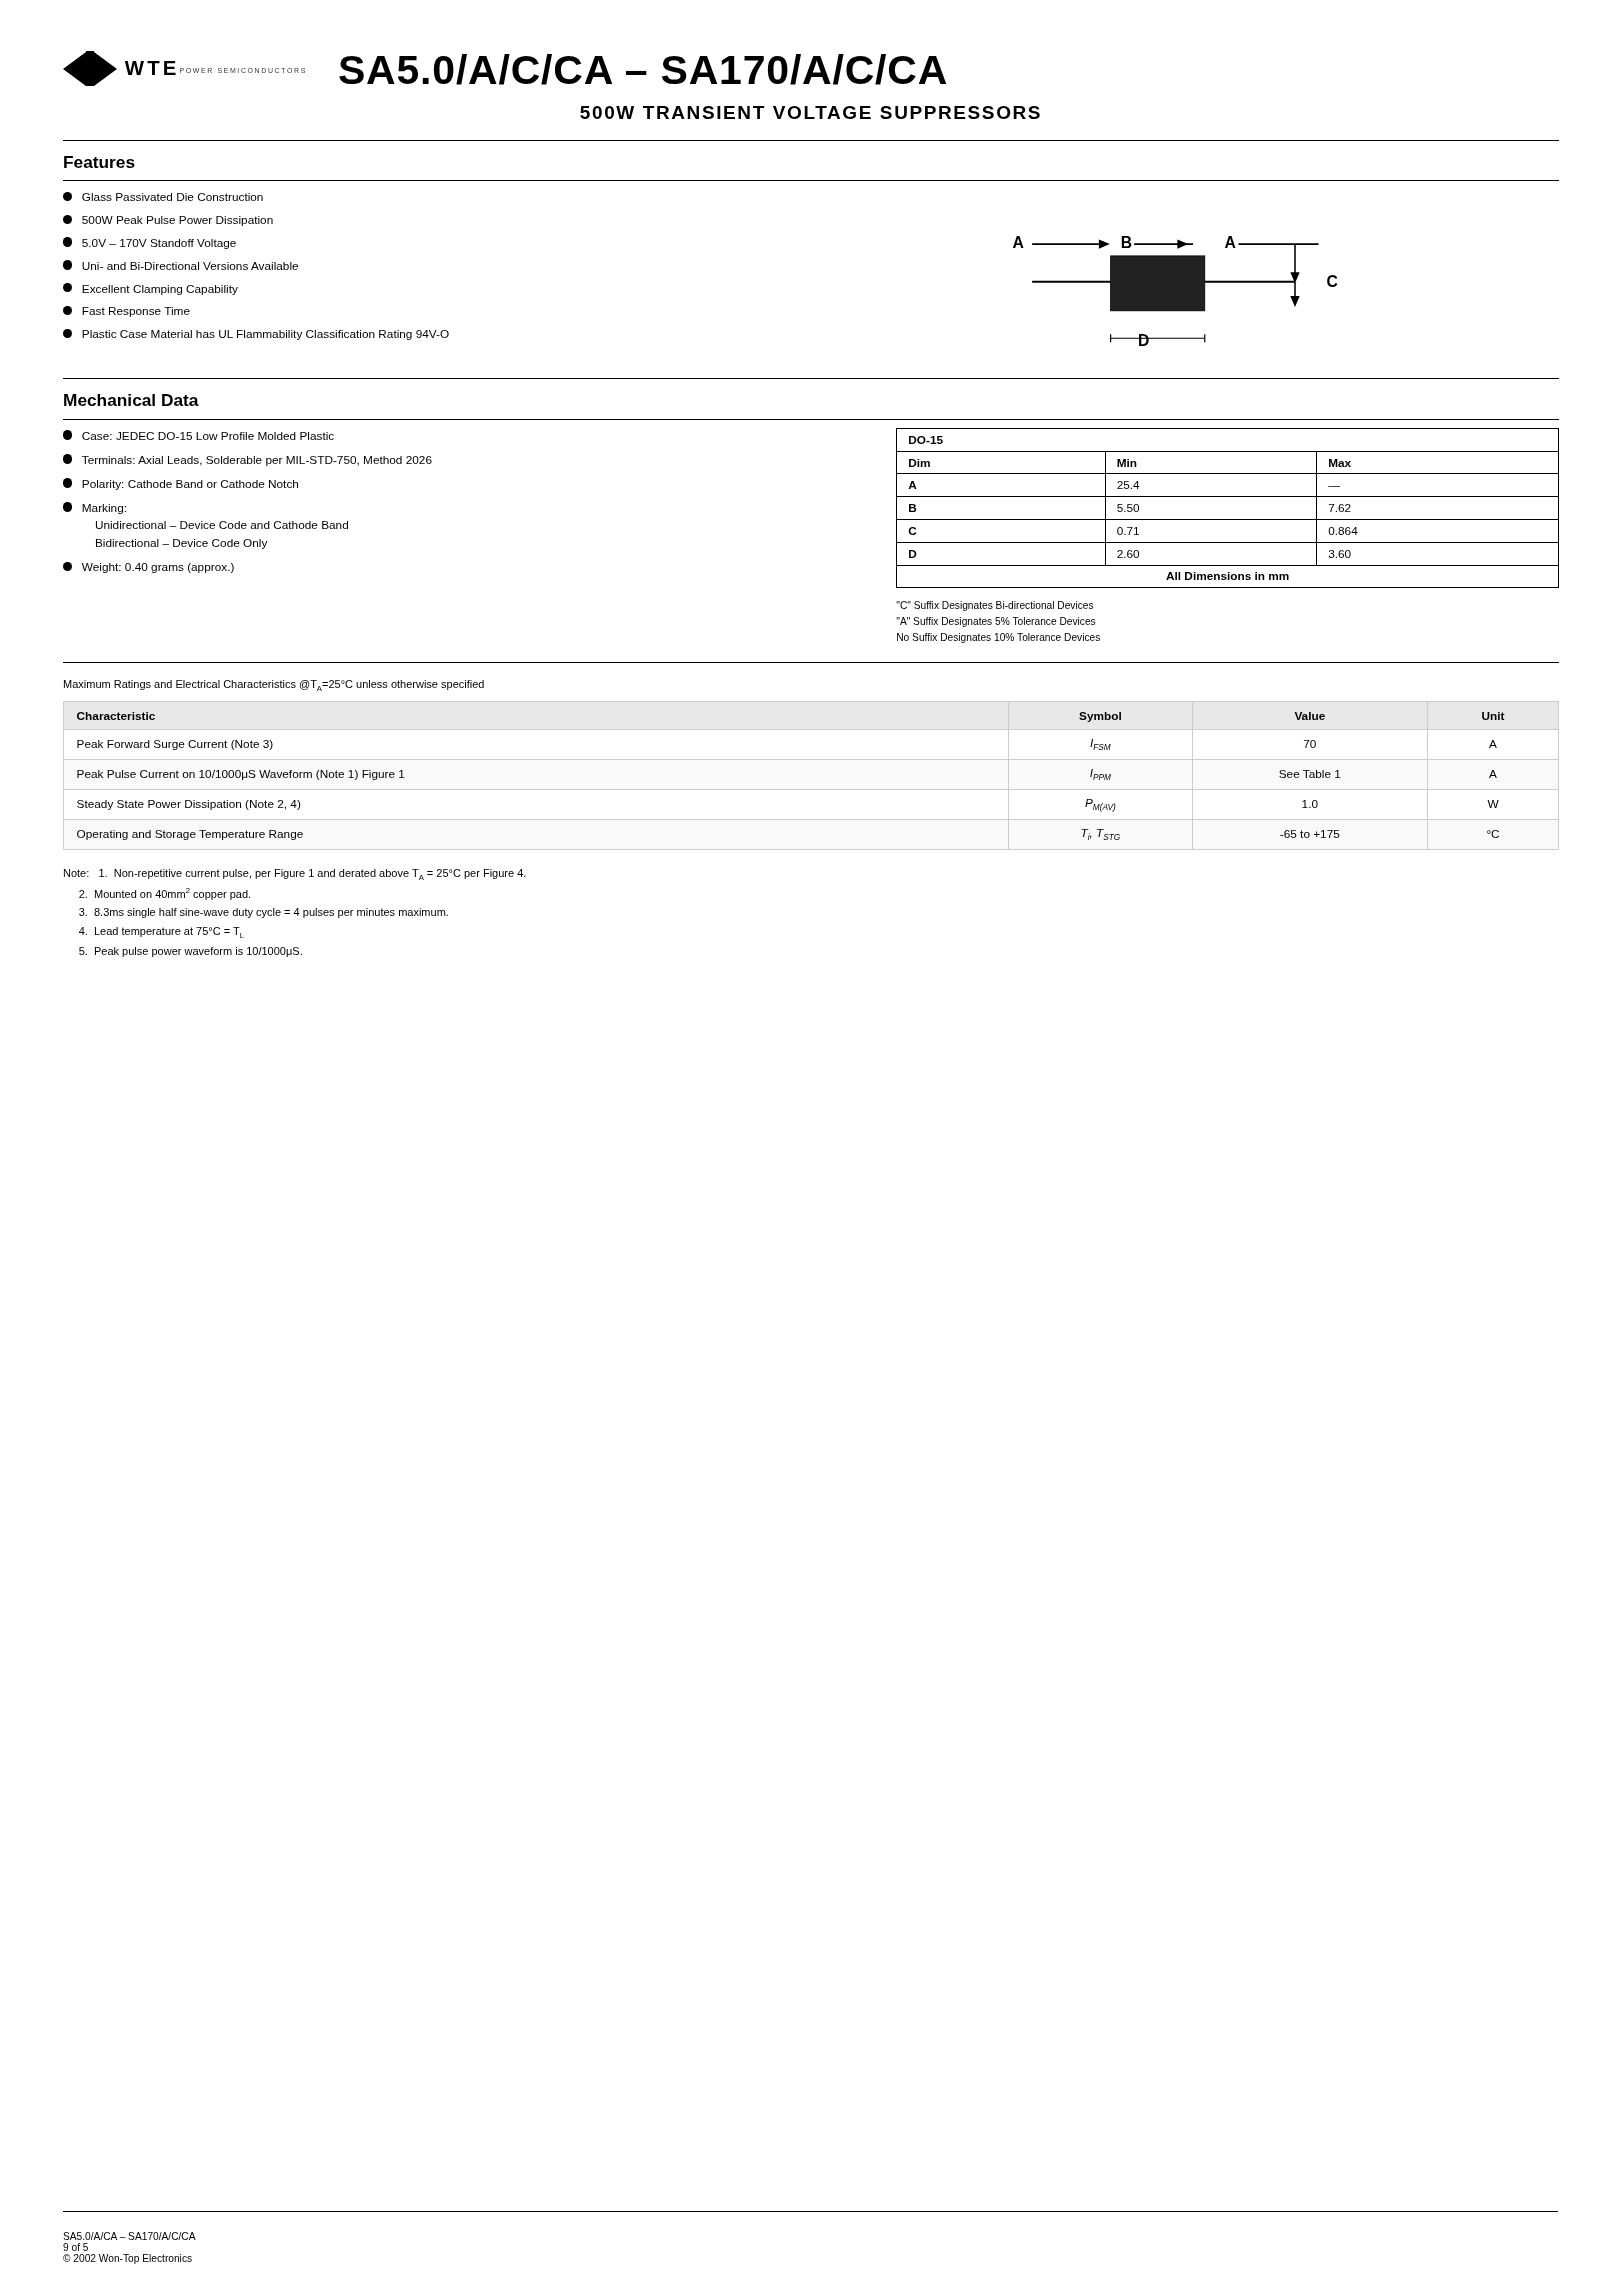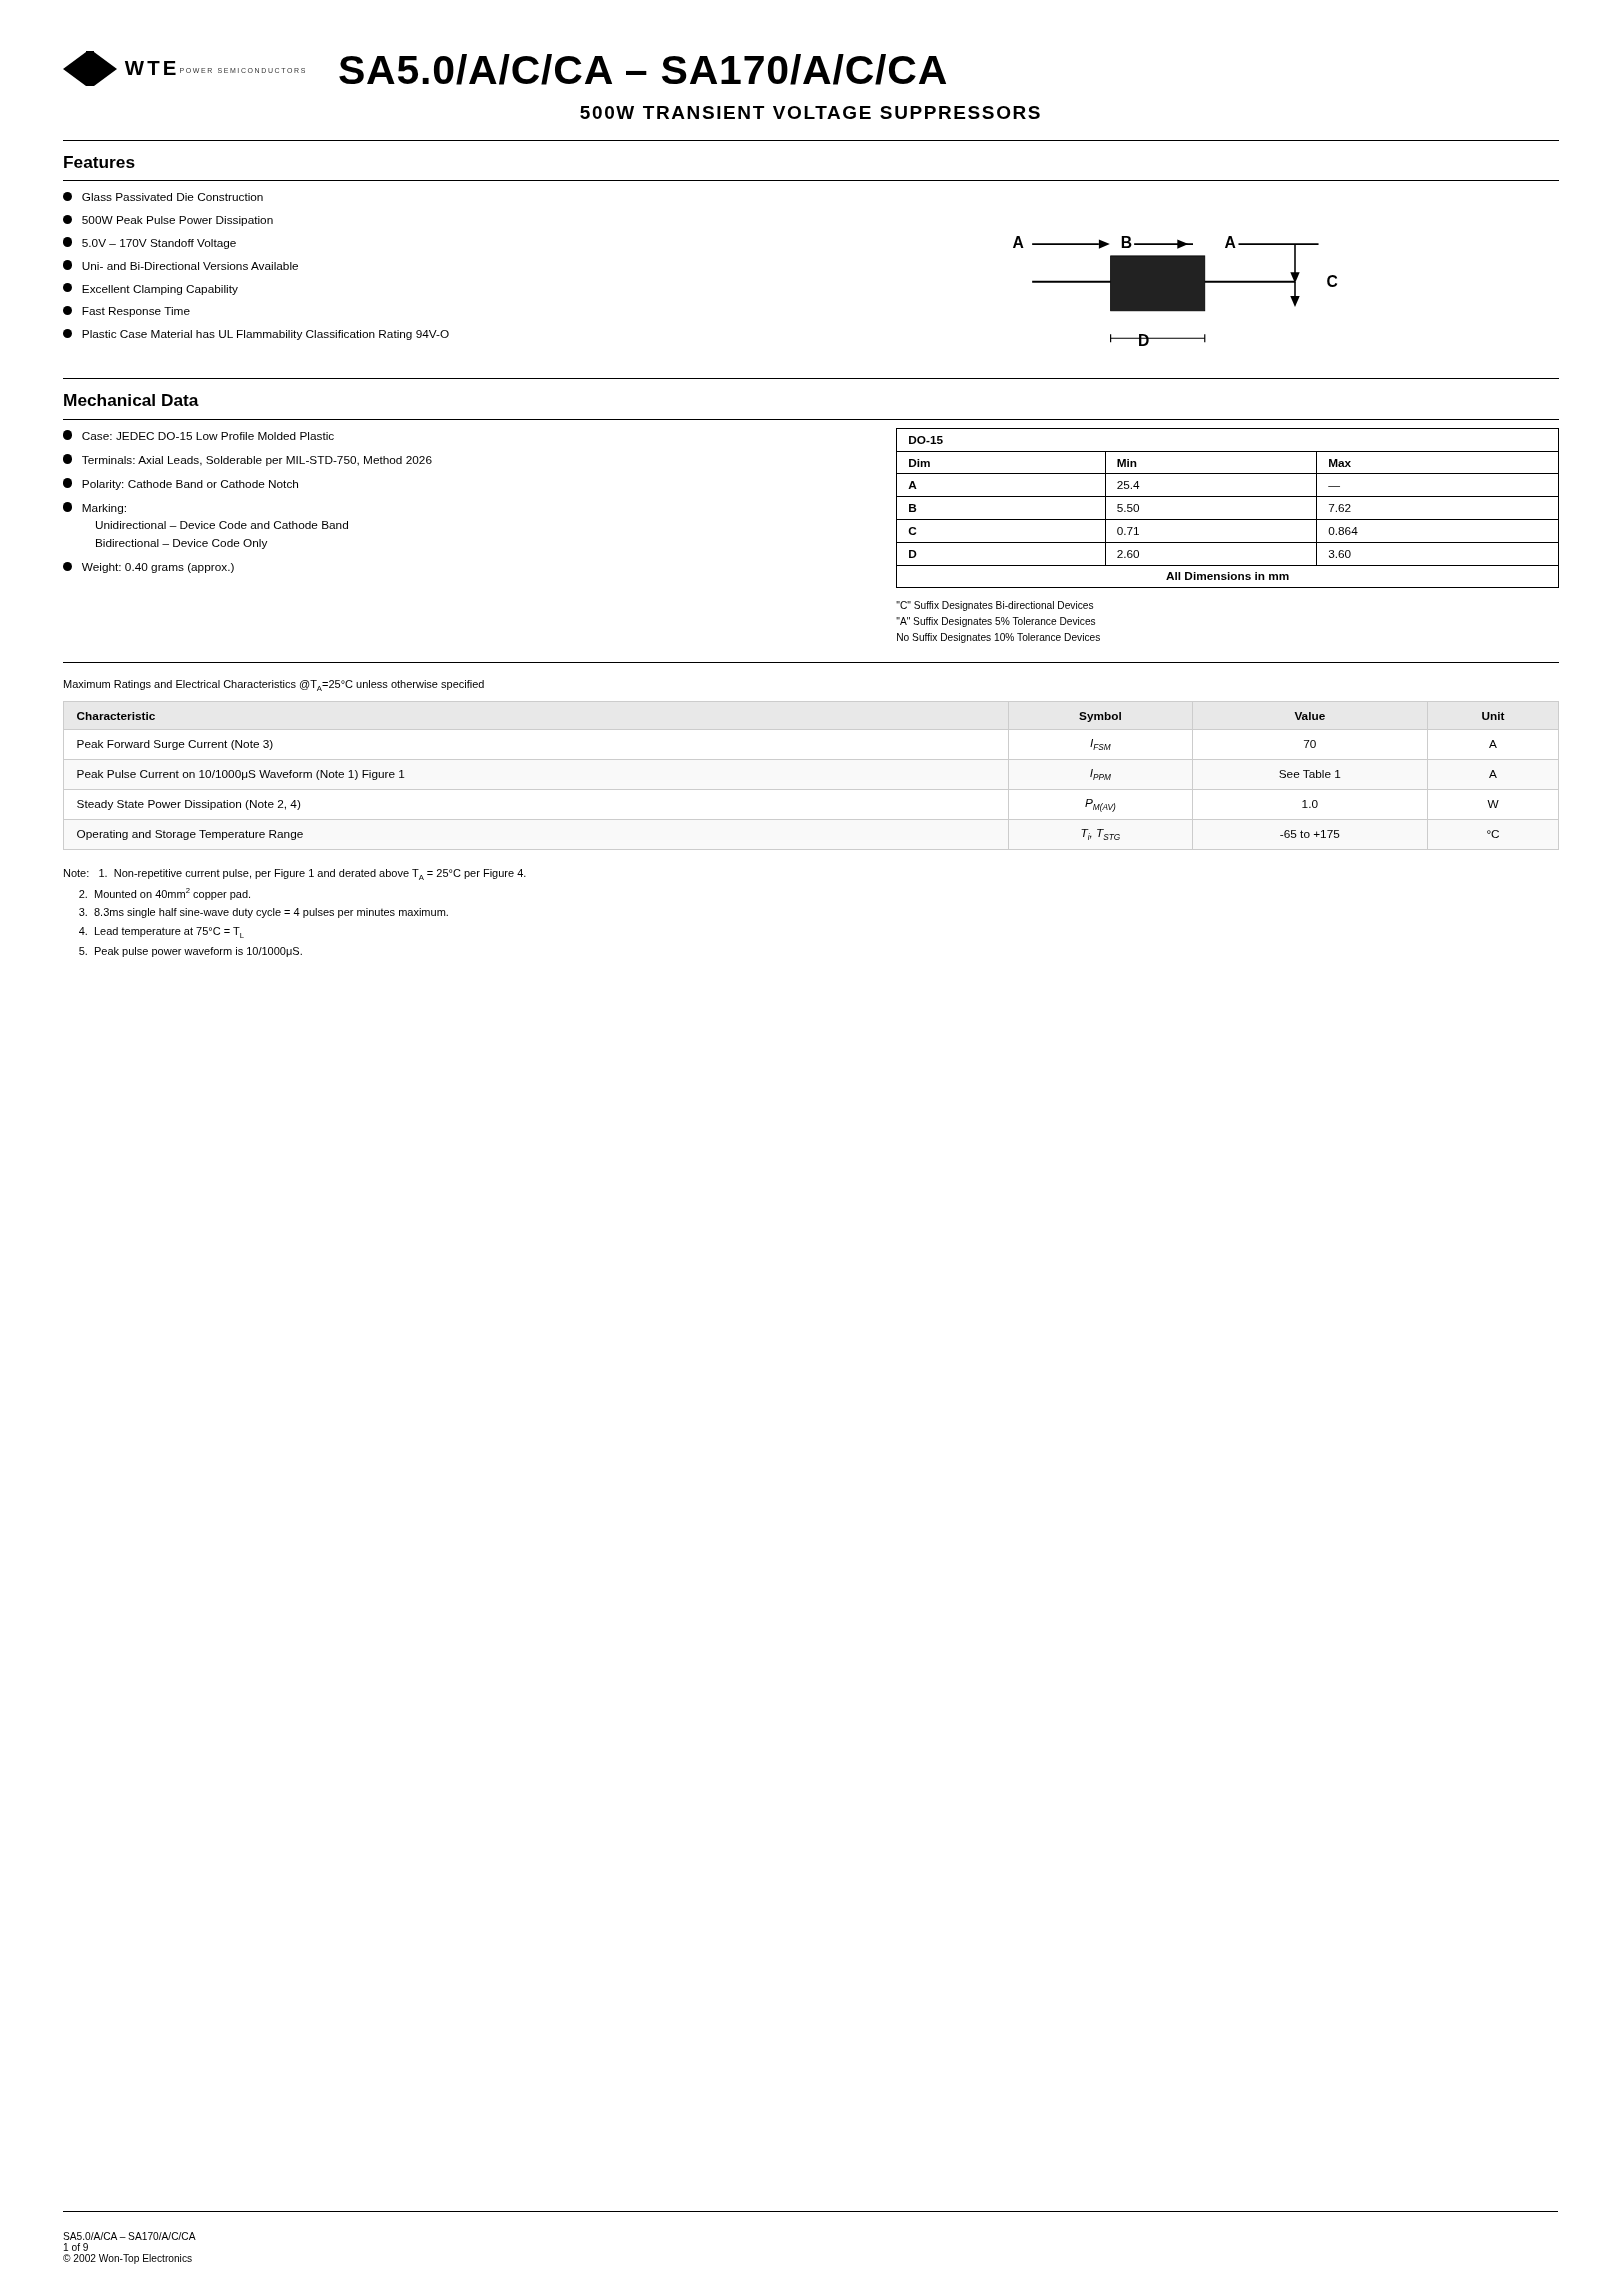--- a/index.html
+++ b/index.html
@@ -480,16 +480,16 @@
     <span>1.&nbsp;&nbsp;Non-repetitive current pulse, per Figure 1 and derated above T<sub>A</sub> = 25°C per Figure 4.</span><br>
     <div class="note-line">2.&nbsp;&nbsp;Mounted on 40mm<sup>2</sup> copper pad.</div>
     <div class="note-line">3.&nbsp;&nbsp;8.3ms single half sine-wave duty cycle = 4 pulses per minutes maximum.</div>
     <div class="note-line">4.&nbsp;&nbsp;Lead temperature at 75°C = T<sub>L</sub></div>
     <div class="note-line">5.&nbsp;&nbsp;Peak pulse power waveform is 10/1000μS.</div>
   </div>
 </div>
 
 <div class="footer">
   <span>SA5.0/A/CA – SA170/A/C/CA</span>
-  <span>1 of 9</span>
+  <span>9 of 5</span>
   <span>© 2002 Won-Top Electronics</span>
 </div>
 
 
 </body></html>

